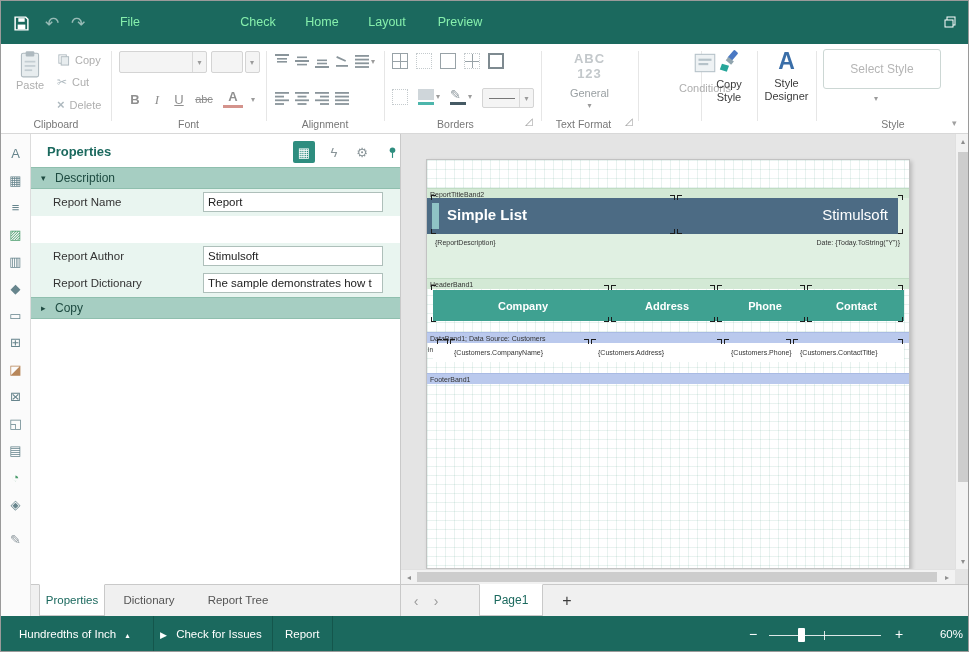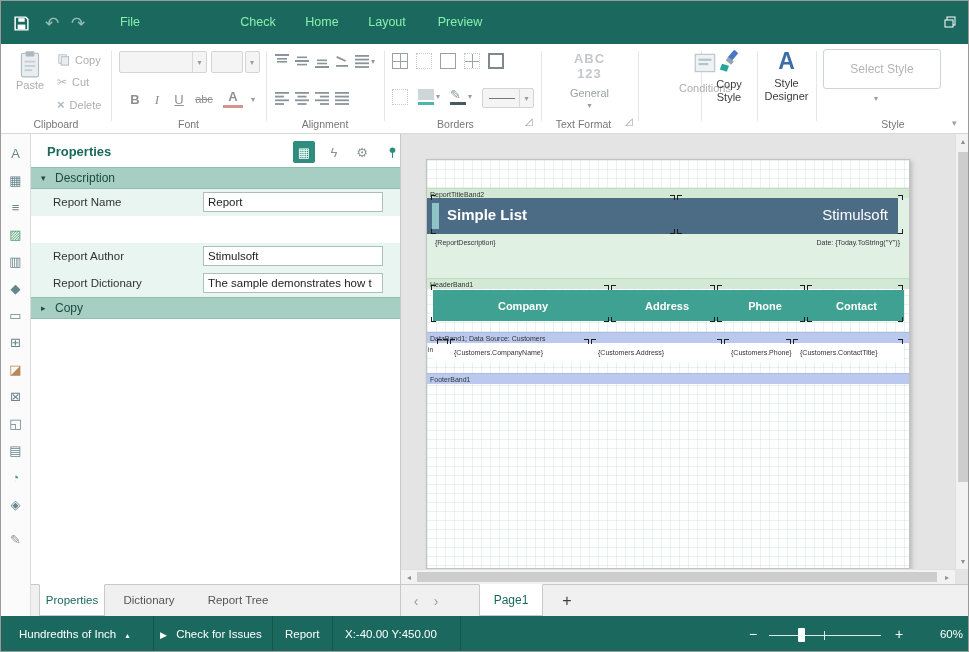--- a/index.html
+++ b/index.html
@@ -522,23 +522,20 @@
       <span>Hundredths of Inch</span>
       <span style="font-size:8px;margin-left:6px">▴</span>
     </div>
     <div class="sseg" style="left:147px;width:125px">
       <span style="font-size:9px;margin-right:6px">▶</span>
       <span>Check for Issues</span>
     </div>
     <div class="sseg" style="left:272px;width:60px">
       <span>Report</span>
     </div>
-    <div class="sseg" style="left:332px;width:128px">
-      <span>X:-40.00 Y:450.00</span>
-    </div>
     <div class="zbtn" style="left:742px">−</div>
     <div class="ztrack"></div>
     <div class="ztick"></div>
     <div class="zhandle"></div>
     <div class="zbtn" style="left:888px">+</div>
     <div style="position:absolute;left:918px;top:0;width:44px;height:37px;line-height:37px;text-align:right;font-size:11.5px">60%</div>
   </div>
 
 </div>
 

